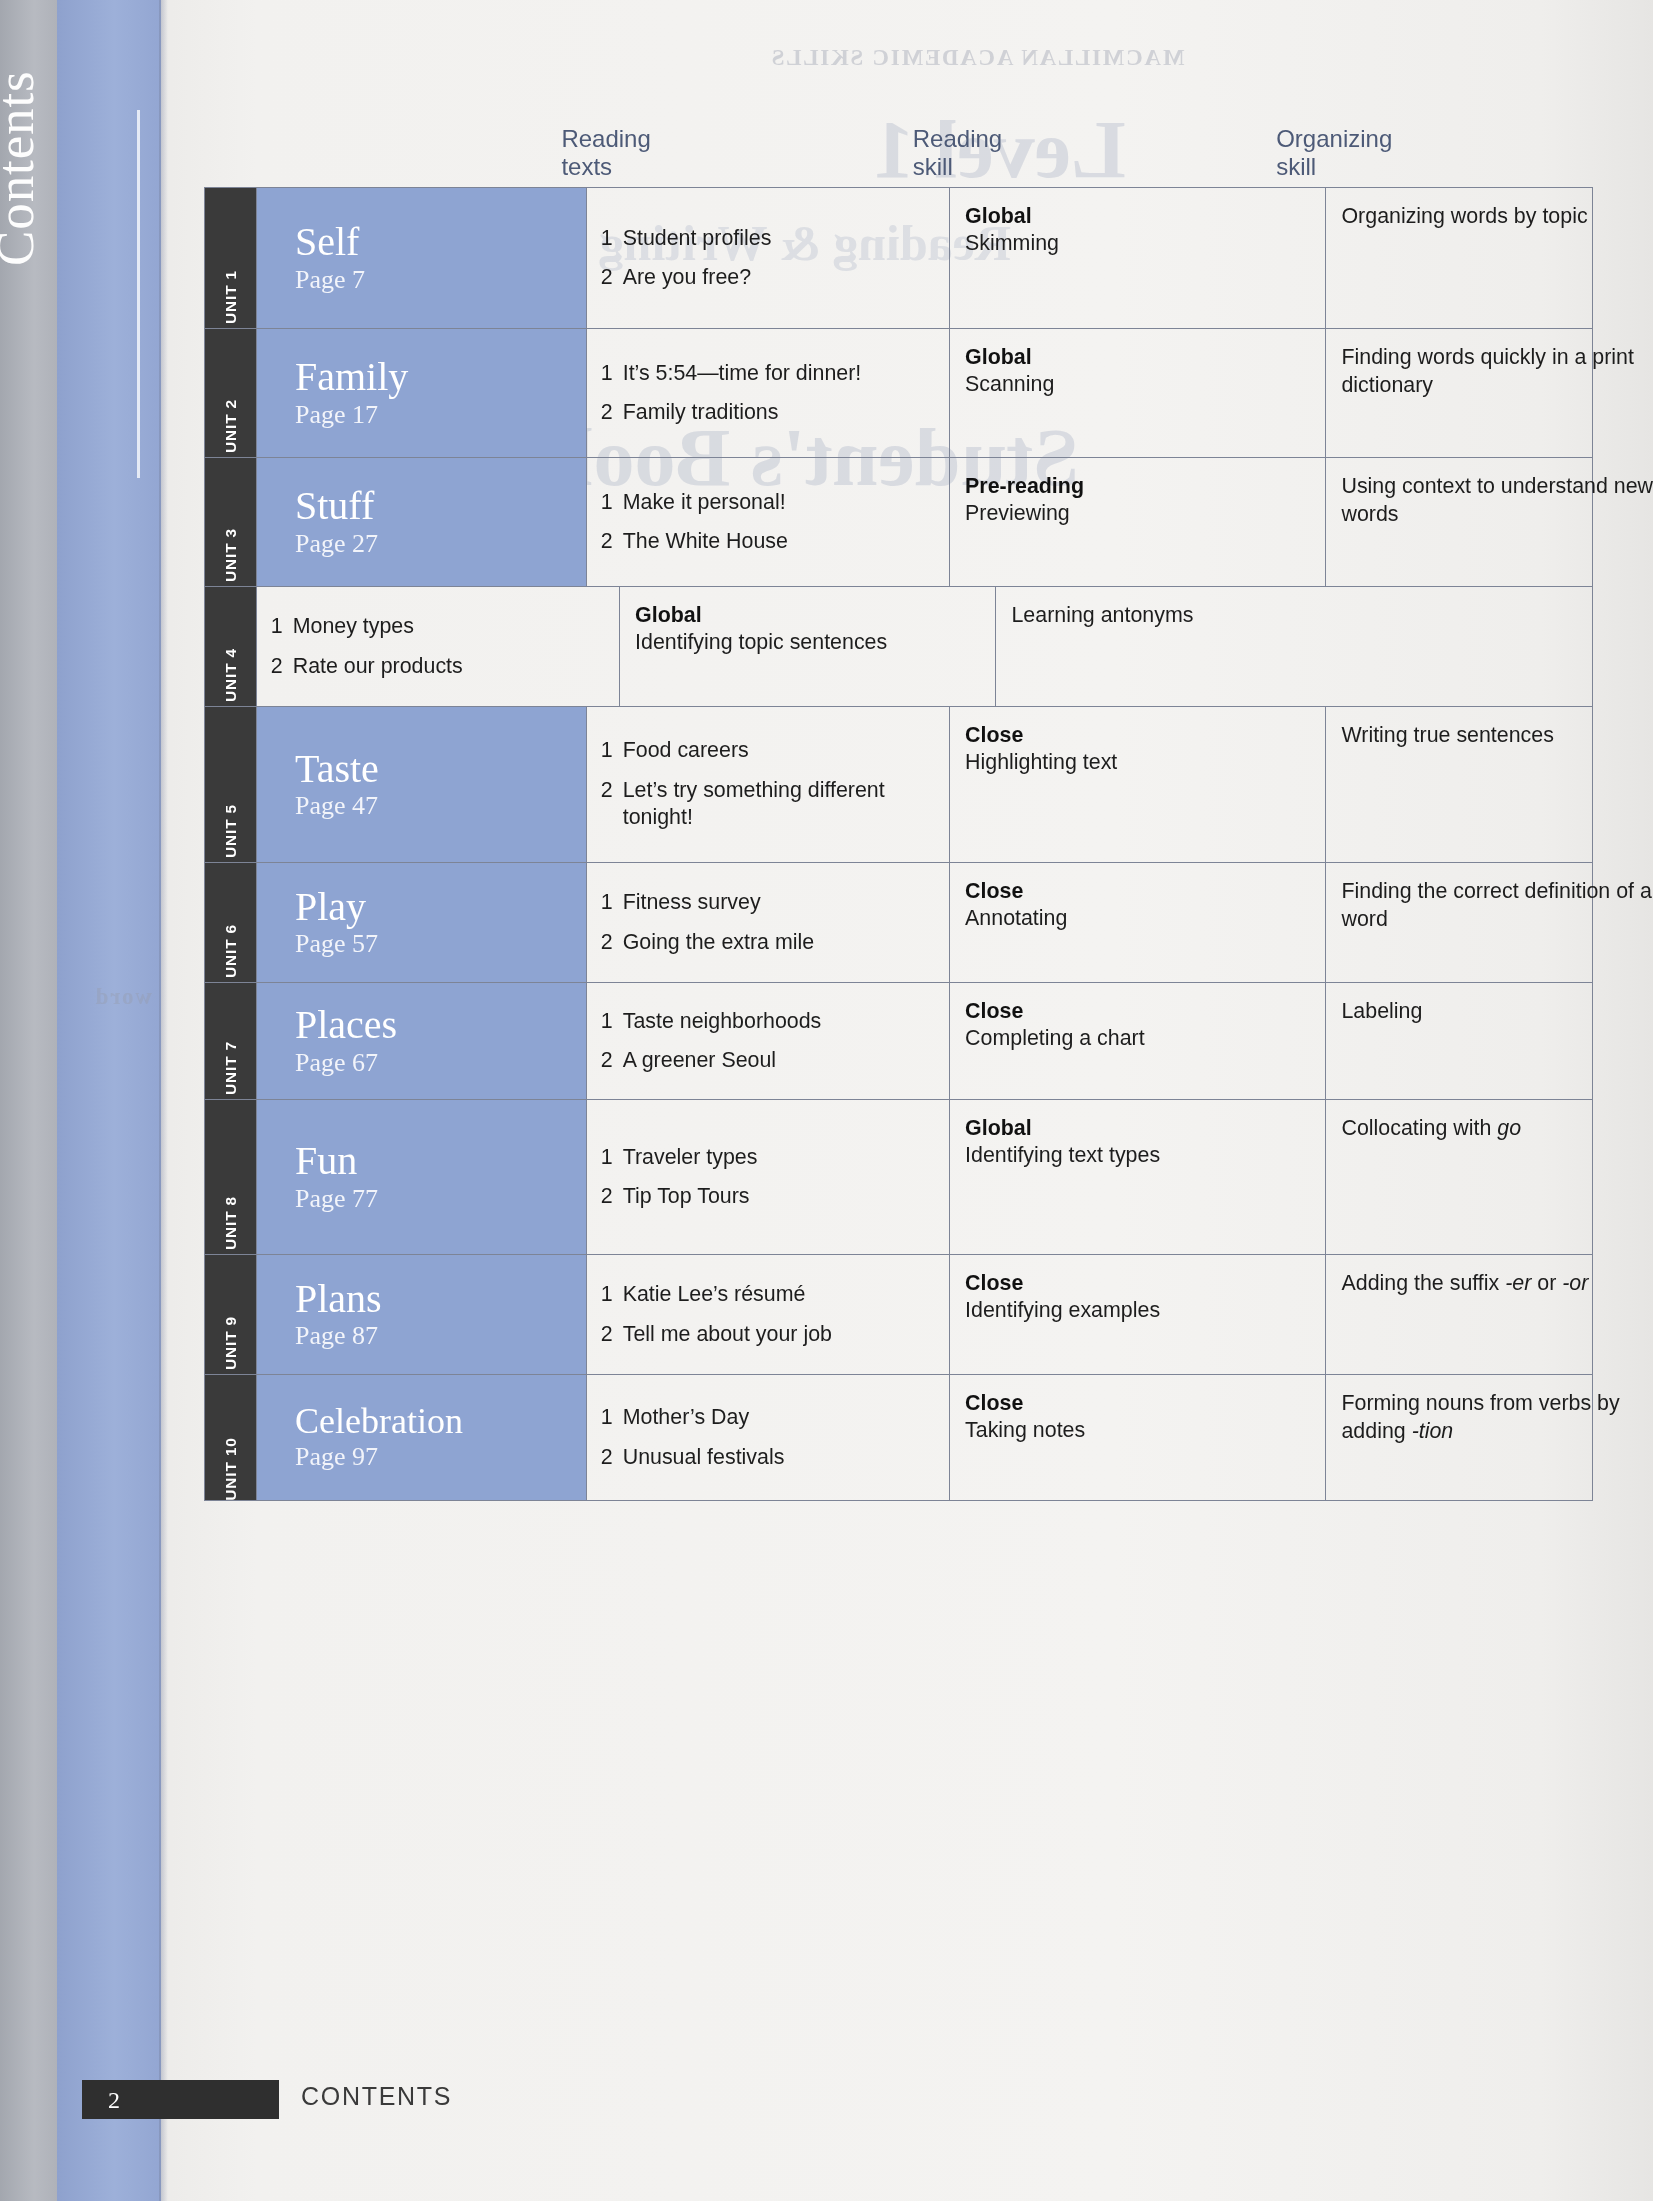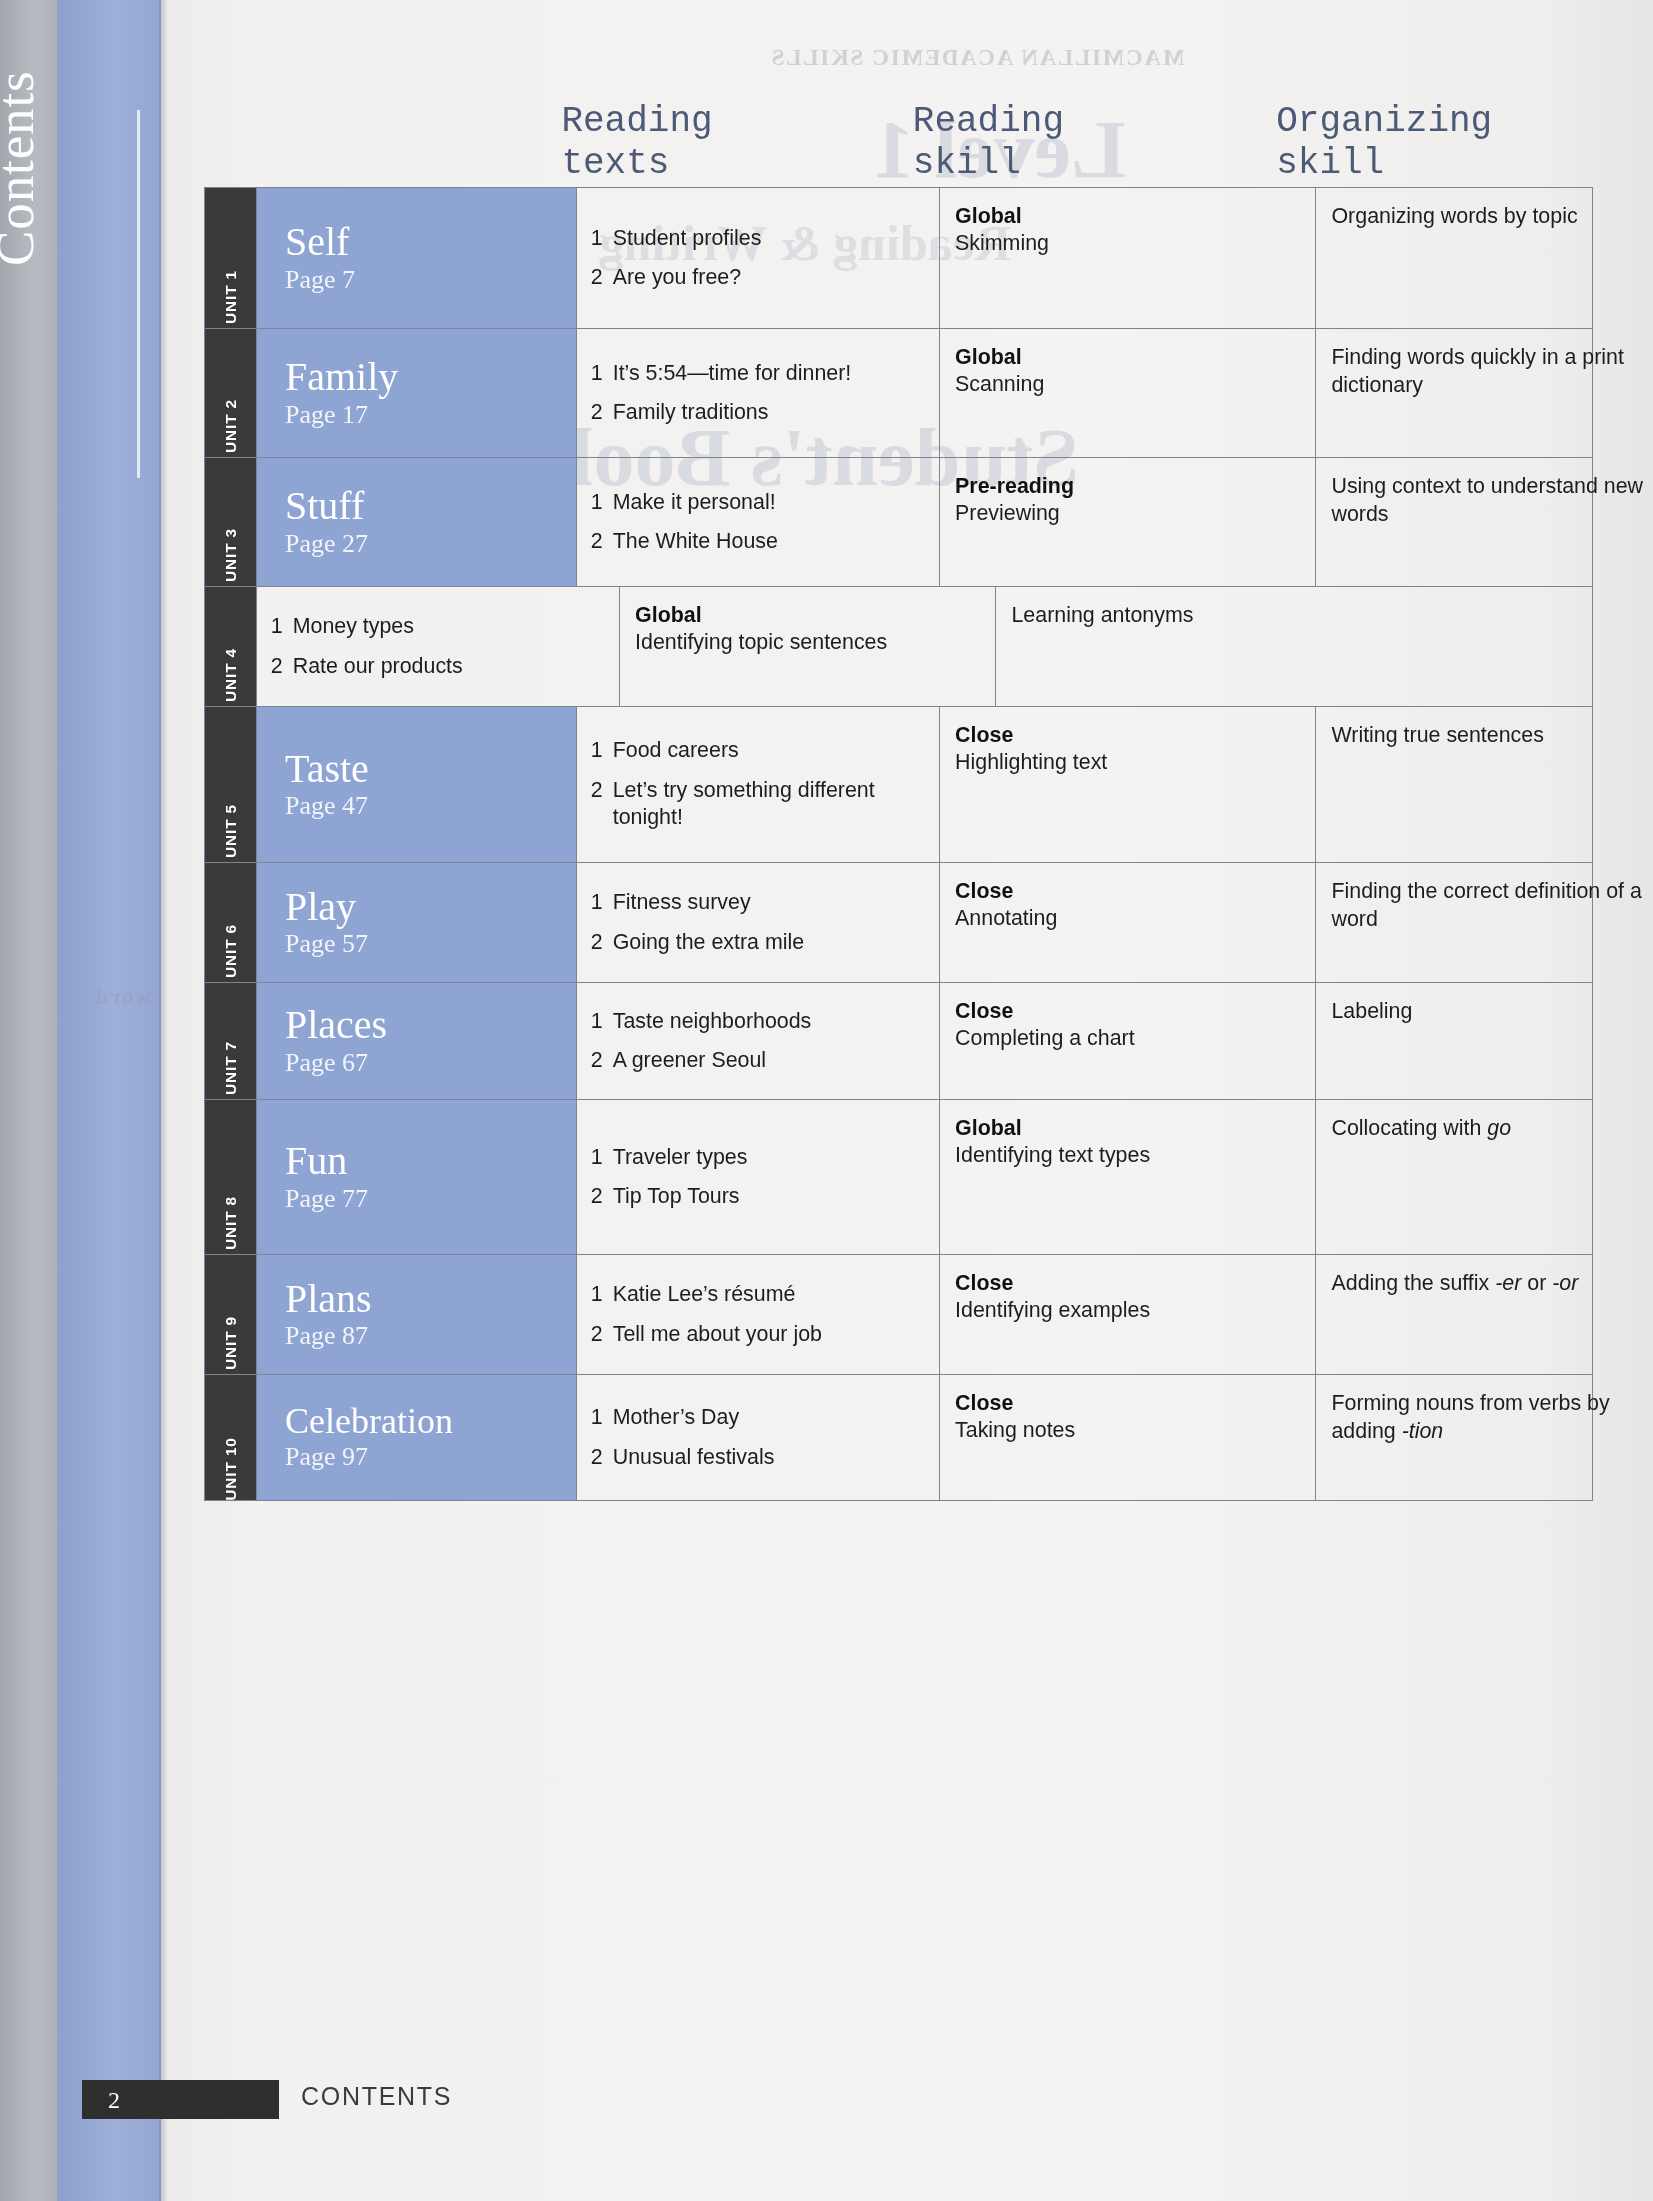--- a/index.html
+++ b/index.html
@@ -87,24 +87,25 @@
     top: 101px;
     width: 1389px;
   }
   .head-row {
     display: flex;
     height: 86px;
     align-items: flex-start;
   }
   .head-cell {
     color: #4d5a77;
-    font-size: 36px;
+    font-size: 24px;
     line-height: 1.18;
     padding-left: 15.4px;
-    font-family: Liberation Mono, monospace;
+    font-family: Liberation Sans, sans-serif;
+    margin-top: 24px;
   }
   .c-tab  { width: 51px; flex: 0 0 51px; }
   .c-unit { width: 291px; flex: 0 0 291px; }
   .c-texts{ width: 336px; flex: 0 0 336px; }
   .c-rskill{ width: 348px; flex: 0 0 348px; }
   .c-vskill{ width: 346px; flex: 0 0 346px; }
 
   .row {
     display: flex;
     border-left: 1.7px solid #7d8496;
@@ -130,21 +131,21 @@
     white-space: nowrap;
     font-family: "Liberation Sans", sans-serif;
     font-size: 15.4px;
     letter-spacing: 0.9px;
     font-weight: bold;
   }
   .unit {
     flex: 0 0 291px;
     background: #8ea4d2;
     color: #ffffff;
-    padding: 0 0 0 28px;
+    padding: 0 0 0 38px;
     display: flex;
     flex-direction: column;
     justify-content: center;
     border-right: 1.7px solid #7d8496;
   }
   .unit .name {
     font-family: "Liberation Serif", serif;
     font-size: 40px;
     line-height: 1.05;
     margin-bottom: 1.7px;

